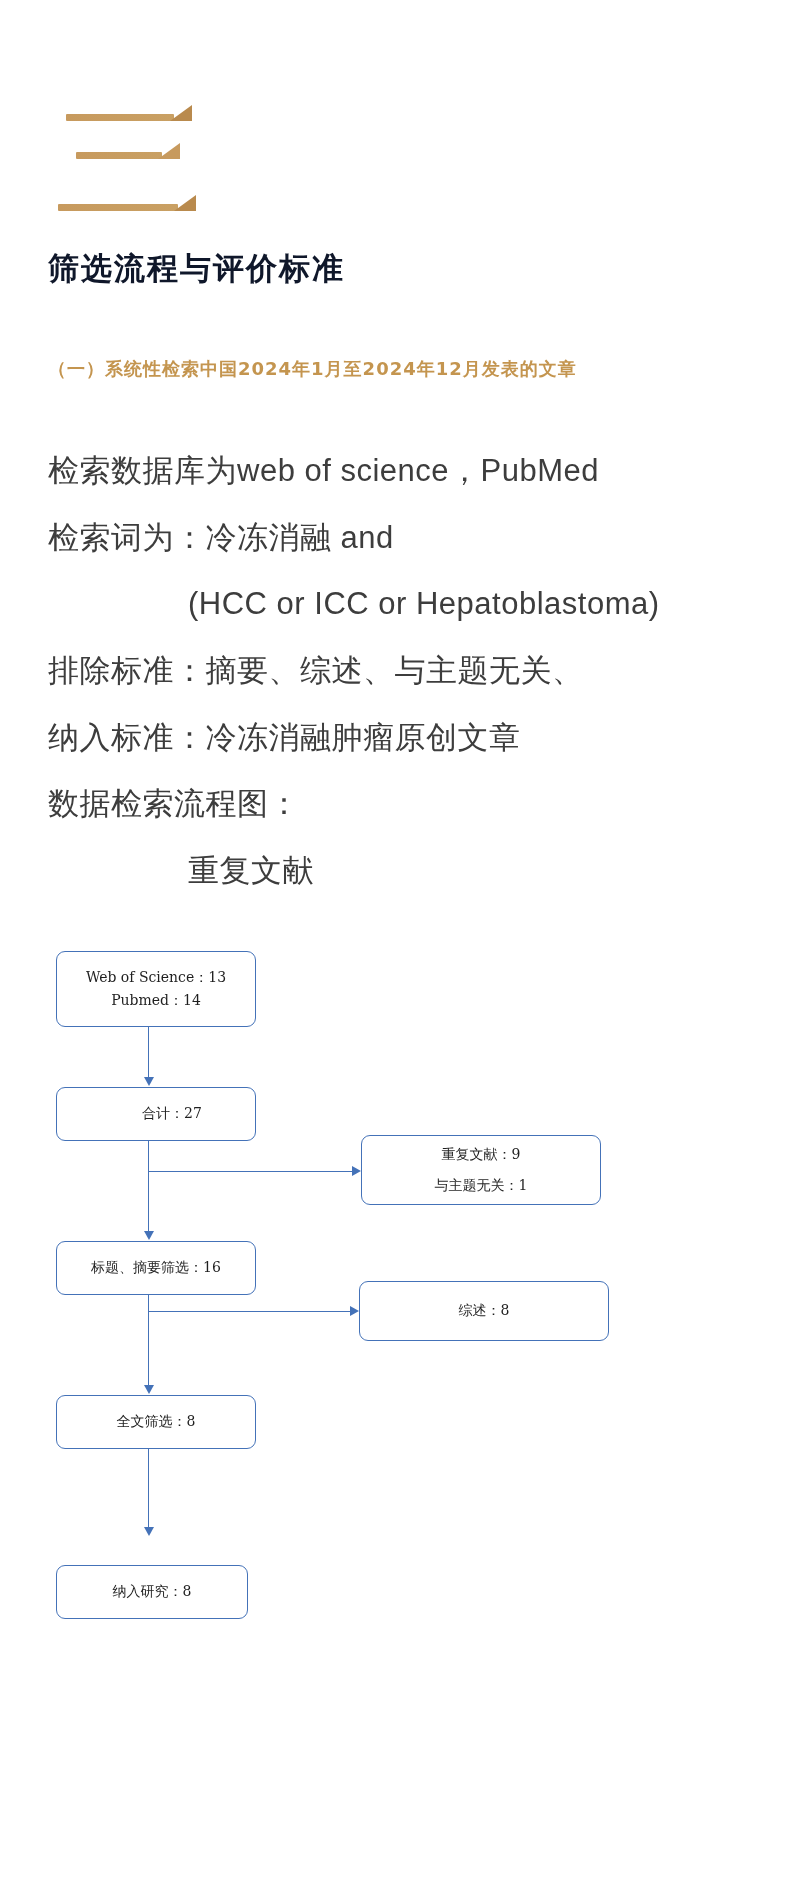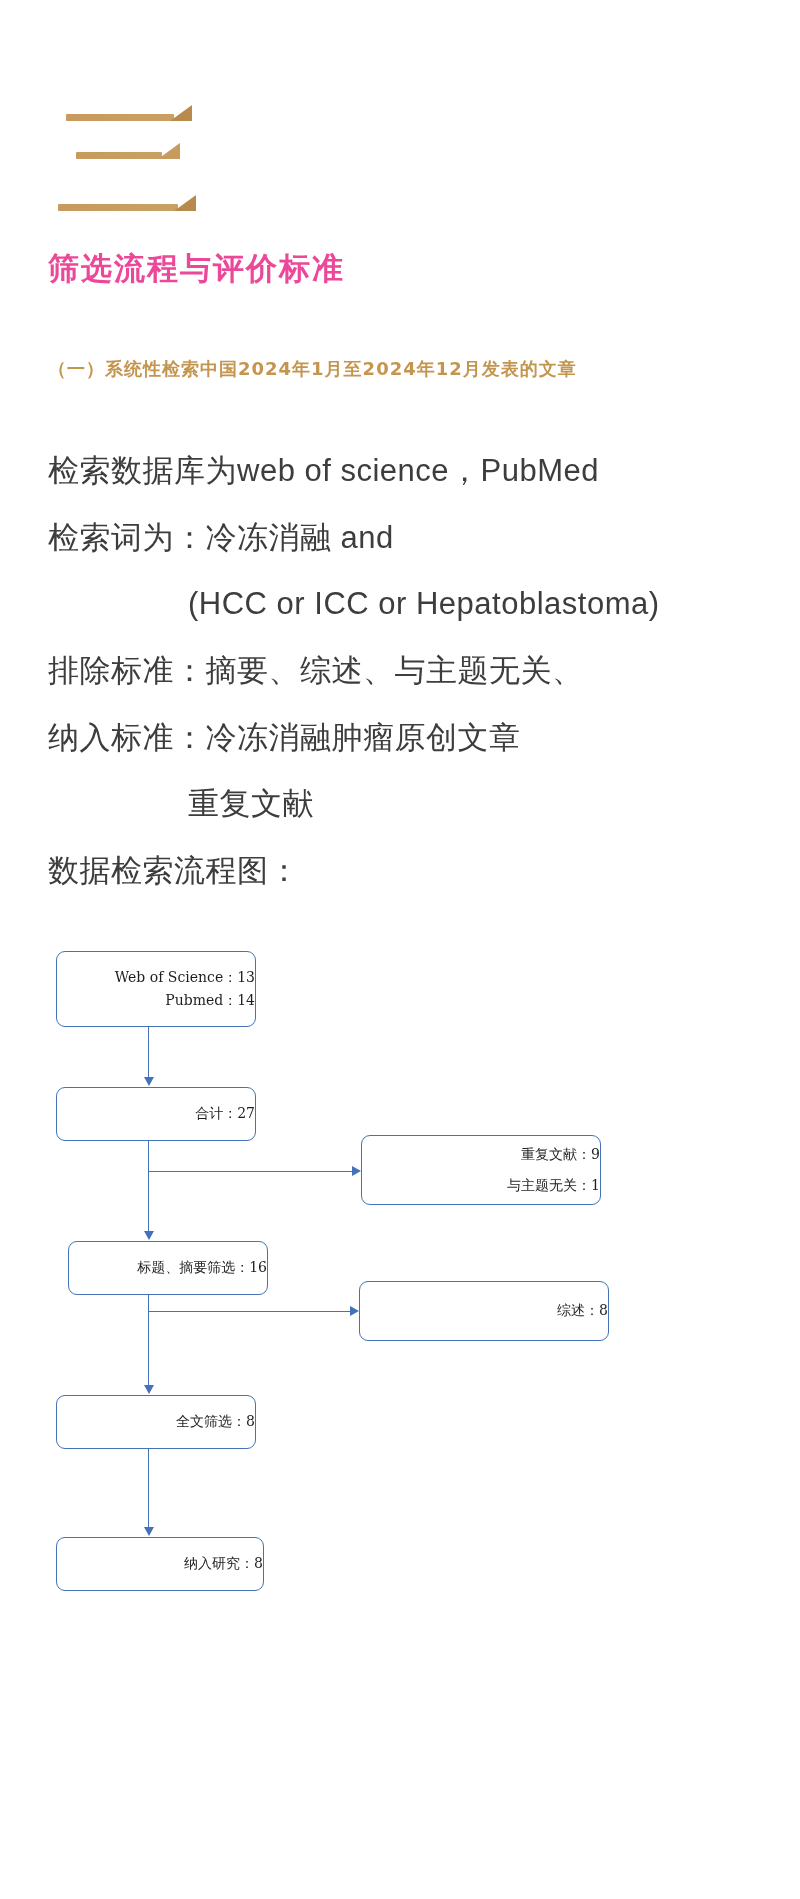--- a/index.html
+++ b/index.html
@@ -78,21 +78,21 @@
     left: 116px;
     border-width: 0 0 16px 22px;
     border-color: transparent transparent #b98a4d transparent;
   }
 
   
   h1.section-title {
     font-family: "DejaVu Serif", "Liberation Serif", serif;
     font-weight: bold;
     font-size: 31px;
-    color: #ec4899;
+    color: #0f172a;
     letter-spacing: 2px;
     margin: 28px 0 16px 0;
     padding: 0;
   }
 
   h2.sub-title {
     font-family: "DejaVu Sans", "Liberation Sans", sans-serif;
     font-weight: bold;
     font-size: 18px;
     color: #c4954f;
@@ -129,21 +129,21 @@
     position: absolute;
     box-sizing: border-box;
     border: 1.4px solid #4472b8;
     border-radius: 9px;
     background: #ffffff;
     font-family: "DejaVu Serif", "Liberation Serif", serif;
     font-size: 14px;
     color: #1f1f1f;
     display: flex;
     flex-direction: column;
-    align-items: flex-end;
+    align-items: center;
     justify-content: center;
     line-height: 1.65;
     text-align: center;
   }
   .node .nline { display: block; }
 
   .vline {
     position: absolute;
     width: 1.4px;
     background: #4472b8;
@@ -185,22 +185,22 @@
   <h1 class="section-title">筛选流程与评价标准</h1>
 
   <h2 class="sub-title">（一）系统性检索中国2024年1月至2024年12月发表的文章</h2>
 
   <div class="body-block">
     <div class="body-line">检索数据库为web of science，PubMed</div>
     <div class="body-line">检索词为：冷冻消融 and</div>
     <div class="body-line indent">(HCC or ICC or Hepatoblastoma)</div>
     <div class="body-line">排除标准：摘要、综述、与主题无关、</div>
     <div class="body-line">纳入标准：冷冻消融肿瘤原创文章</div>
+    <div class="body-line">数据检索流程图：</div>
     <div class="body-line indent">重复文献</div>
-    <div class="body-line">数据检索流程图：</div>
   </div>
 
   <div class="flow">
 
     <div class="node" style="left:8px; top:0px; width:200px; height:76px;">
       <span class="nline">Web of Science：13</span>
       <span class="nline">Pubmed：14</span>
     </div>
 
     <div class="vline" style="left:100px; top:76px; height:52px;"></div>
@@ -214,39 +214,39 @@
     <div class="arrow-down" style="left:96px; top:280px;"></div>
 
     <div class="hline" style="left:100px; top:220px; width:206px;"></div>
     <div class="arrow-right" style="left:304px; top:215px;"></div>
 
     <div class="node" style="left:313px; top:184px; width:240px; height:70px;gap:8px;">
       <span class="nline">重复文献：9</span>
       <span class="nline">与主题无关：1</span>
     </div>
 
-    <div class="node" style="left:8px; top:290px; width:200px; height:54px;margin-left:12px;">
+    <div class="node" style="left:8px; top:290px; width:200px; height:54px;">
       <span class="nline">标题、摘要筛选：16</span>
     </div>
 
     <div class="vline" style="left:100px; top:344px; width:1.4px; height:92px;"></div>
     <div class="arrow-down" style="left:96px; top:434px;"></div>
 
     <div class="hline" style="left:100px; top:360px; width:204px;"></div>
     <div class="arrow-right" style="left:302px; top:355px;"></div>
 
     <div class="node" style="left:311px; top:330px; width:250px; height:60px;">
       <span class="nline">综述：8</span>
     </div>
 
     <div class="node" style="left:8px; top:444px; width:200px; height:54px;">
       <span class="nline">全文筛选：8</span>
     </div>
 
     <div class="vline" style="left:100px; top:498px; height:80px;"></div>
     <div class="arrow-down" style="left:96px; top:576px;"></div>
 
-    <div class="node" style="left:8px; top:586px; width:208px; height:54px;">
+    <div class="node" style="left:8px; top:614px; width:192px; height:54px;">
       <span class="nline">纳入研究：8</span>
     </div>
 
   </div>
 </div>
 
 </body></html>

